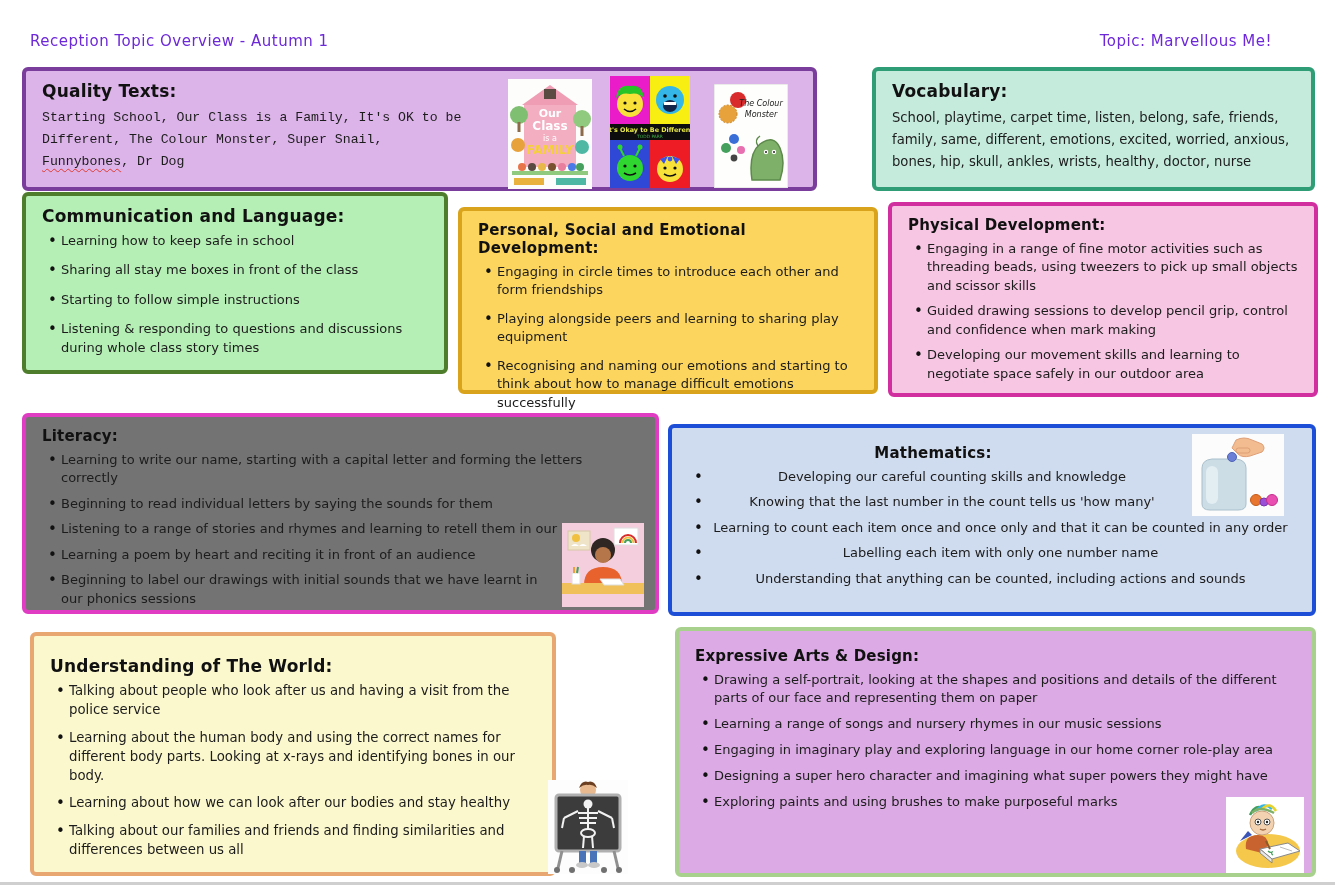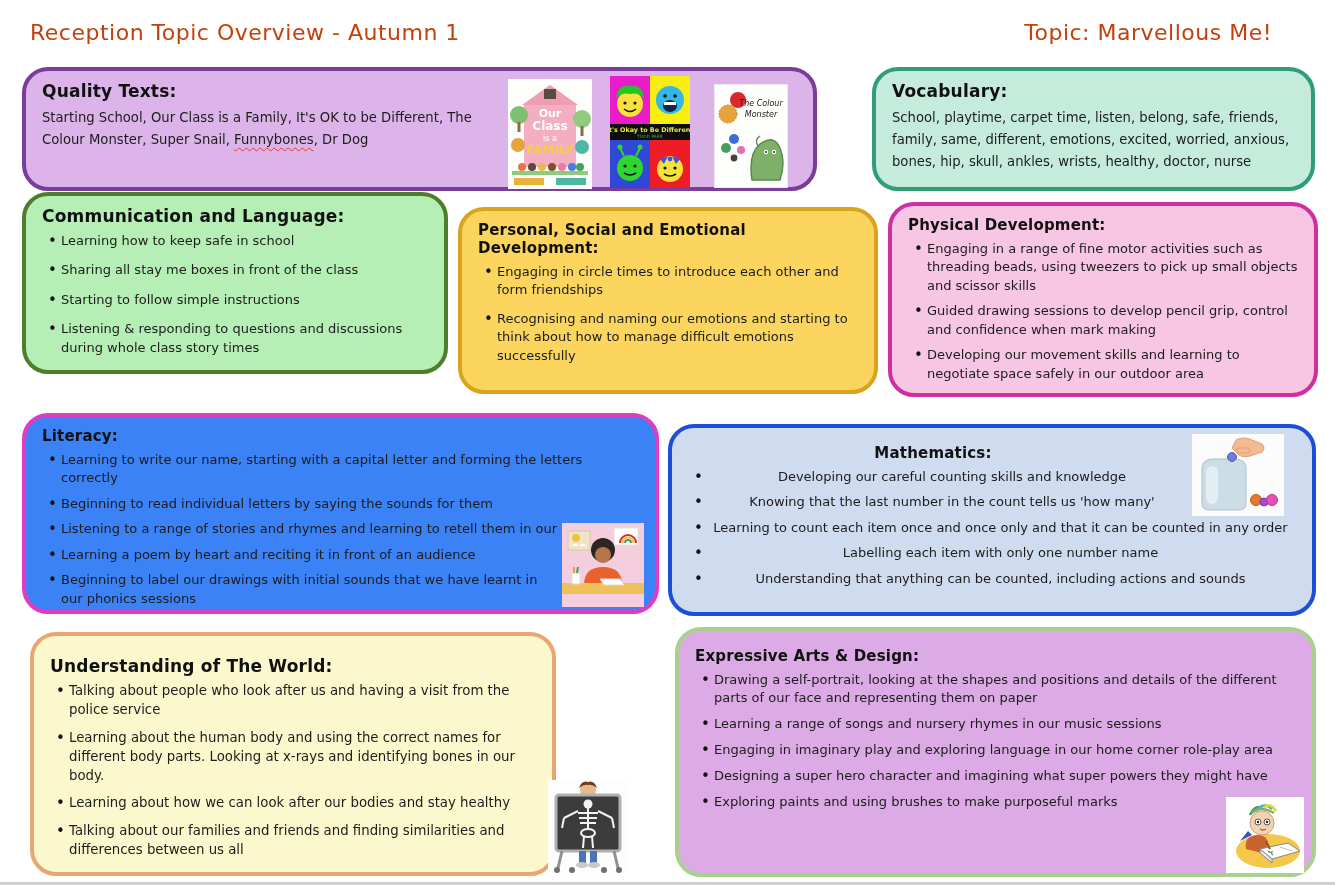--- a/index.html
+++ b/index.html
@@ -1,24 +1,24 @@
 <!DOCTYPE html>
 <html><head>
 <meta charset="utf-8">
 <style>
   html,body{margin:0;padding:0;}
   body{
     width:1335px;height:885px;position:relative;background:#ffffff;
     font-family:"DejaVu Sans",sans-serif;color:#1c1c1c;overflow:hidden;
   }
   .page-title{
-    position:absolute;color:#c2410c;font-size:22px;letter-spacing:.5px;white-space:nowrap;
+    position:absolute;color:#6d28d9;font-size:15px;letter-spacing:.5px;white-space:nowrap;margin-top:12px;
   }
   .box{
-    position:absolute;border-radius:26px;box-sizing:border-box;padding:10px 16px 8px 16px;
+    position:absolute;border-radius:6px;box-sizing:border-box;padding:10px 16px 8px 16px;
   }
   .box h2{
     margin:0 0 6px 0;font-size:15px;font-weight:bold;color:#111;letter-spacing:.2px;
   }
   .box.big-title h2{font-size:17px;}
   .box p{margin:0;font-size:13.2px;line-height:1.65;}
   .box ul{margin:2px 0 0 0;padding:0 0 0 6px;list-style:none;}
   .box li{
     position:relative;padding-left:13px;font-size:13px;line-height:1.42;margin-bottom:8px;
   }
@@ -31,21 +31,21 @@
   }
   
   #quality-texts{left:22px;top:67px;width:795px;height:124px;background:#dcb4e9;border:4px solid #7a3d9c;}
   #vocabulary{left:872px;top:67px;width:443px;height:124px;background:#c5ebdd;border:4px solid #2f9e77;}
   #comm-lang{left:22px;top:192px;width:426px;height:182px;background:#b5efb5;border:4px solid #4e7d2b;}
   #comm-lang li{margin-bottom:11px;}
   #psed{left:458px;top:207px;width:420px;height:187px;background:#fbd55e;border:4px solid #d9a41c;}
   #psed li{margin-bottom:10px;}
   #phys-dev{left:888px;top:202px;width:430px;height:195px;background:#f7c6e3;border:4px solid #d12fa0;}
   #phys-dev li{margin-bottom:7px;}
-  #literacy{left:22px;top:413px;width:637px;height:201px;background:#3b82f6;border:4px solid #e03cc3;}
+  #literacy{left:22px;top:413px;width:637px;height:201px;background:#737373;border:4px solid #e03cc3;}
   #literacy li{margin-bottom:7px;}
   #maths{left:668px;top:424px;width:648px;height:192px;background:#cfdbee;border:4px solid #1d4ed8;text-align:center;}
   #maths li{margin-bottom:7px;}
   #maths ul{max-width:600px;}
   #maths h2,#maths li:nth-child(1),#maths li:nth-child(2){max-width:490px;}
   #uow{left:30px;top:632px;width:526px;height:244px;background:#fcf8cd;border:4px solid #e8a671;padding-top:20px;}
   #uow li{margin-bottom:9px;font-size:13.3px;}
   #uow li:nth-child(4){max-width:440px;}
   #ead{left:675px;top:627px;width:641px;height:250px;background:#dcabe5;border:4px solid #a9d18e;}
   #ead li{margin-bottom:7.5px;}
@@ -55,21 +55,21 @@
   .page-edge{position:absolute;left:0;bottom:0;width:100%;border-bottom:3px solid #cfcfcf;}
 </style>
 </head>
 <body>
 
 <div class="page-title" style="left:30px;top:20px;">Reception Topic Overview - Autumn 1</div>
 <div class="page-title" style="right:63px;top:20px;">Topic: Marvellous Me!</div>
 
 <div class="box big-title" id="quality-texts">
   <h2>Quality Texts:</h2>
-  <p style="max-width:430px;"><span>Starting School, Our Class is a Family, It's OK to be Different, The Colour Monster, Super Snail, </span><span class="squiggle">Funnybones</span><span>, Dr Dog</span></p>
+  <p style="max-width:430px;font-family:Liberation Mono, monospace;"><span>Starting School, Our Class is a Family, It's OK to be Different, The Colour Monster, Super Snail, </span><span class="squiggle">Funnybones</span><span>, Dr Dog</span></p>
   <div class="books">
 
     <svg style="left:26px;top:3px;" width="84" height="110" viewBox="0 0 84 110">
       <rect x="0" y="0" width="84" height="110" fill="#fdfdfb"></rect>
       <polygon points="42,6 14,26 70,26" fill="#ef9db5"></polygon>
       <rect x="36" y="10" width="12" height="10" fill="#5b4a42"></rect>
       <rect x="16" y="26" width="52" height="62" fill="#f3aec2"></rect>
       <circle cx="11" cy="36" r="9" fill="#7fbf71"></circle>
       <rect x="9.5" y="43" width="3" height="10" fill="#8b6b4a"></rect>
       <circle cx="74" cy="40" r="9" fill="#8fca7e"></circle>
@@ -161,20 +161,21 @@
     <li><span>Sharing all stay me boxes in front of the class</span></li>
     <li><span>Starting to follow simple instructions</span></li>
     <li><span>Listening &amp; responding to questions and discussions during whole class story times</span></li>
   </ul>
 </div>
 
 <div class="box" id="psed">
   <h2>Personal, Social and Emotional Development:</h2>
   <ul>
     <li><span>Engaging in circle times to introduce each other and form friendships</span></li>
+    <li><span>Playing alongside peers and learning to sharing play equipment</span></li>
     <li><span>Recognising and naming our emotions and starting to think about how to manage difficult emotions successfully</span></li>
   </ul>
 </div>
 
 <div class="box" id="phys-dev">
   <h2>Physical Development:</h2>
   <ul>
     <li><span>Engaging in a range of fine motor activities such as threading beads, using tweezers to pick up small objects and scissor skills</span></li>
     <li><span>Guided drawing sessions to develop pencil grip, control and confidence when mark making</span></li>
     <li><span>Developing our movement skills and learning to negotiate space safely in our outdoor area</span></li>

